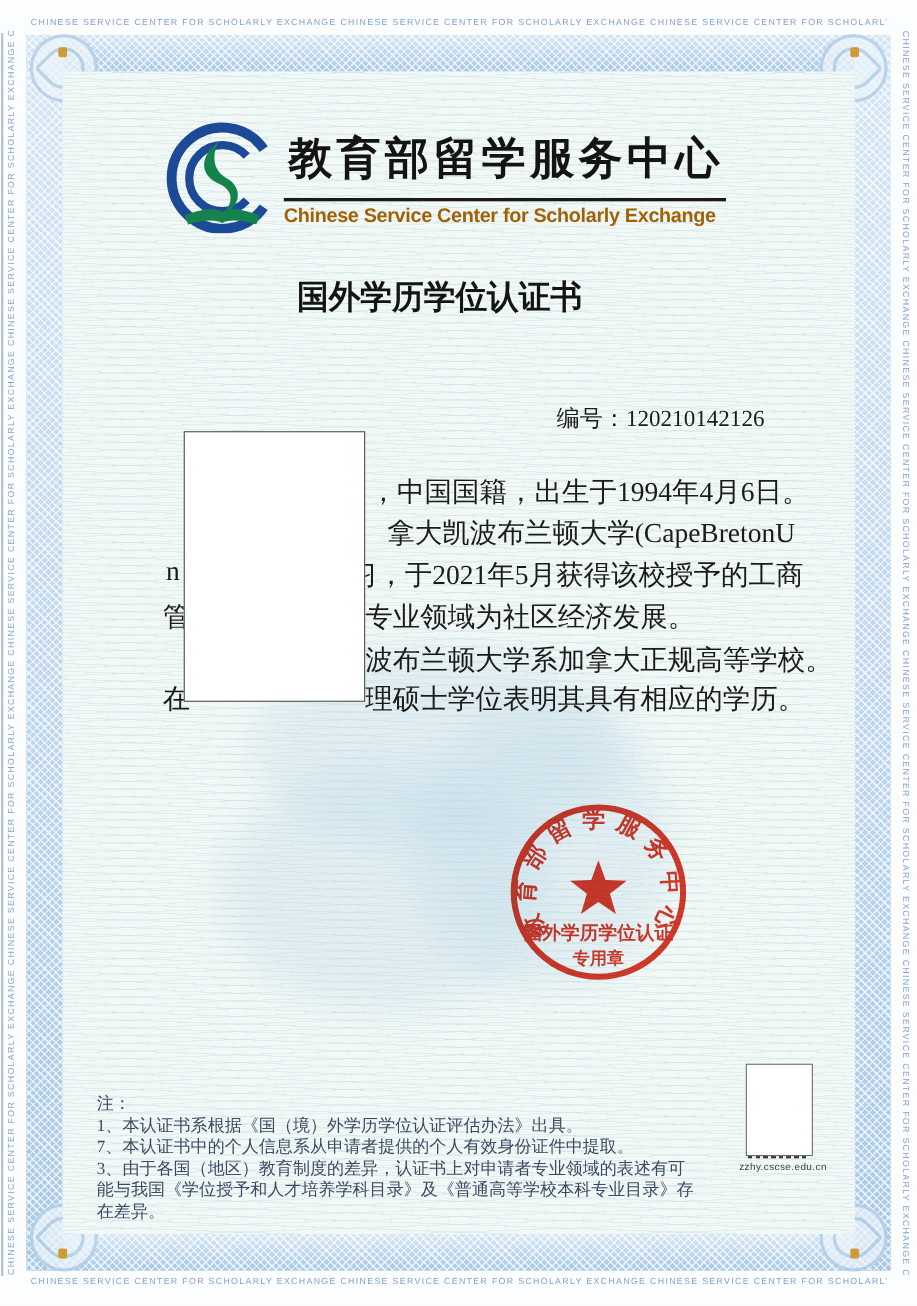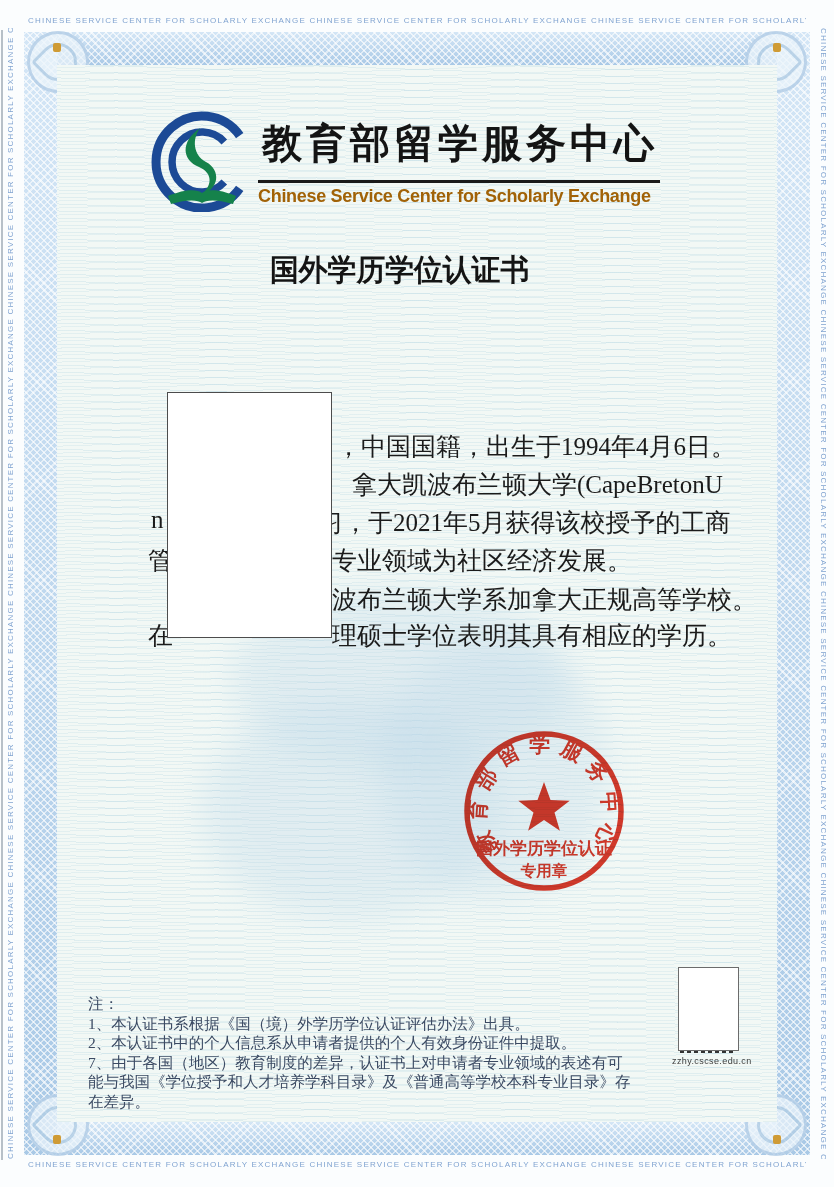--- a/index.html
+++ b/index.html
@@ -121,20 +121,23 @@
     <path d="M 74.3 33.9 A 30 30 0 1 0 74.3 74.1" fill="none" stroke-width="7.5" stroke="#1c4a96"></path>
     <path d="M50 20 C 30 34 32 52 49 59 C 63 65 63 78 50 88 C 70 81 71 62 56 54 C 43 47 42 31 50 20 Z" fill="#15824b"></path>
     <path d="M18 88 C 35 81 47 81 52 85 C 57 81 69 81 86 88 L 83 96 C 66 91 56 92 52 95 C 48 92 38 91 21 96 Z" fill="#15824b"></path>
   </svg>
 
   <div class="org-cn">教育部留学服务中心</div>
   <div class="org-rule"></div>
   <div class="org-en">Chinese Service Center for Scholarly Exchange</div>
 
   <div class="doc-title">国外学历学位认证书</div>
+  <div class="serial">
+    <span>编号：</span><span>120210142126</span>
+  </div>
 
   <div class="frag" style="left:151px; top:506px;">n</div>
   <div class="frag" style="left:148px; top:544px;">管</div>
   <div class="frag" style="left:148px; top:619px;">在</div>
 
   <div class="bodyline" style="left:336px; top:430px;">，中国国籍，出生于1994年4月6日。</div>
   <div class="bodyline" style="left:352px; top:468px;">拿大凯波布兰顿大学(CapeBretonU</div>
   <div class="bodyline" style="left:318px; top:506px;">习，于2021年5月获得该校授予的工商</div>
   <div class="bodyline" style="left:332px; top:583px;">波布兰顿大学系加拿大正规高等学校。</div>
   <div class="bodyline" style="left:332px; top:544px;">专业领域为社区经济发展。</div>
@@ -152,22 +155,22 @@
       <textPath href="#sealArc" startOffset="1">教育部留学服务中心</textPath>
     </text>
     <polygon points="85,56 91.5,74.1 110.7,74.7 95.5,86.4 100.9,104.8 85,94 69.1,104.8 74.5,86.4 59.3,74.7 78.5,74.1" fill="#dc2a1a"></polygon>
     <text x="85" y="128" text-anchor="middle" font-size="17" font-weight="bold" font-family="Liberation Serif, serif" fill="#dc2a1a">国外学历学位认证</text>
     <text x="85" y="150" text-anchor="middle" font-size="15.5" font-weight="bold" font-family="Liberation Serif, serif" fill="#dc2a1a">专用章</text>
   </svg>
 
   <div class="notes">
     <div>注：</div>
     <div>1、本认证书系根据《国（境）外学历学位认证评估办法》出具。</div>
-    <div>2、本认证书中的个人信息系从申请者提供的个人有效身份证件中提取。</div>
-    <div>7、由于各国（地区）教育制度的差异，认证书上对申请者专业领域的表述有可</div>
+    <div>7、本认证书中的个人信息系从申请者提供的个人有效身份证件中提取。</div>
+    <div>3、由于各国（地区）教育制度的差异，认证书上对申请者专业领域的表述有可</div>
     <div>能与我国《学位授予和人才培养学科目录》及《普通高等学校本科专业目录》存</div>
     <div>在差异。</div>
   </div>
 
   <div class="qr-box"></div>
   <div class="qr-sliver"></div>
   <div class="qr-url">zzhy.cscse.edu.cn</div>
 
 </div>
 

